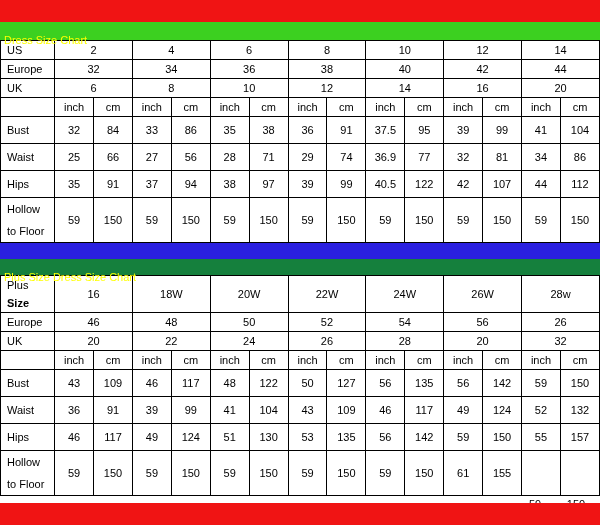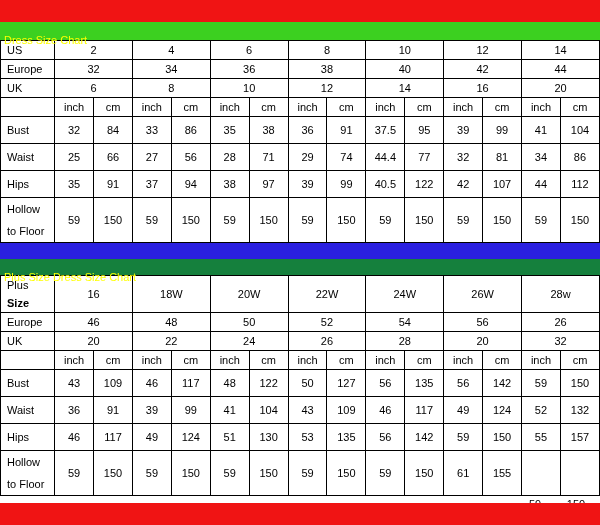--- a/index.html
+++ b/index.html
@@ -148,21 +148,21 @@
       <tr>
         <td class="lbl tall">Waist</td>
         <td class="tall">25</td>
         <td class="tall">66</td>
         <td class="tall">27</td>
         <td class="tall">56</td>
         <td class="tall">28</td>
         <td class="tall">71</td>
         <td class="tall">29</td>
         <td class="tall">74</td>
-        <td class="tall">44.4</td>
+        <td class="tall">36.9</td>
         <td class="tall">77</td>
         <td class="tall">32</td>
         <td class="tall">81</td>
         <td class="tall">34</td>
         <td class="tall">86</td>
       </tr>
       <tr>
         <td class="lbl tall">Hips</td>
         <td class="tall">35</td>
         <td class="tall">91</td>

